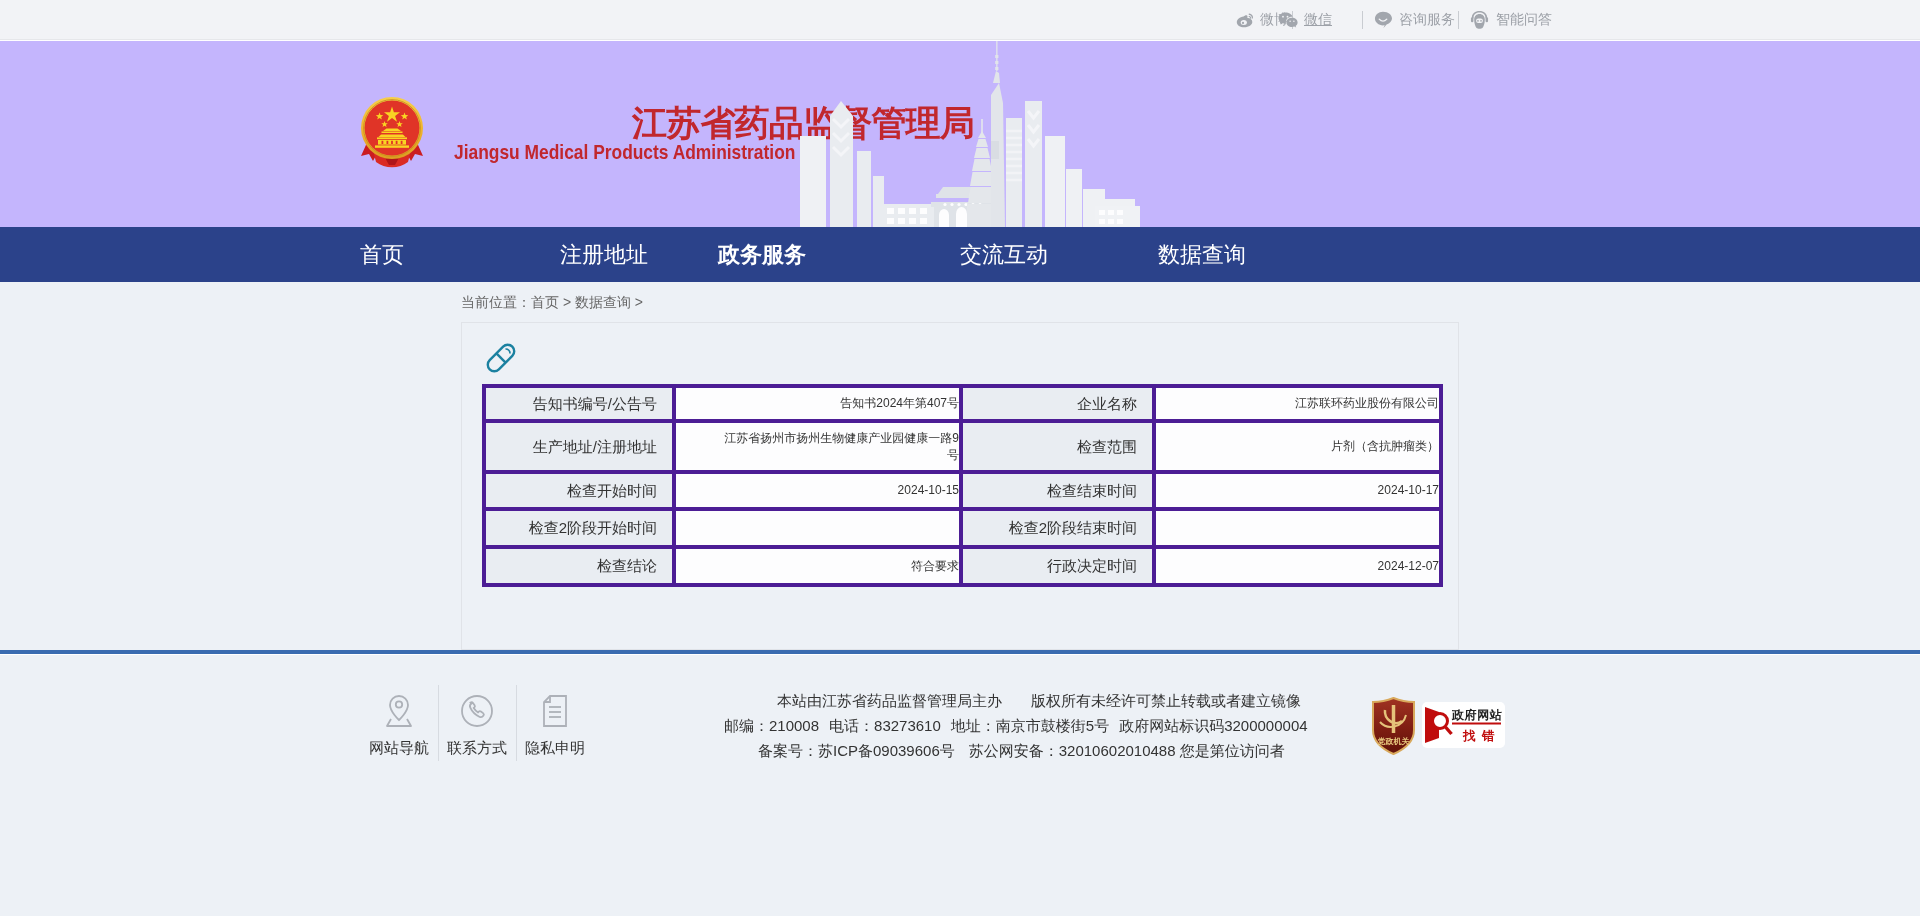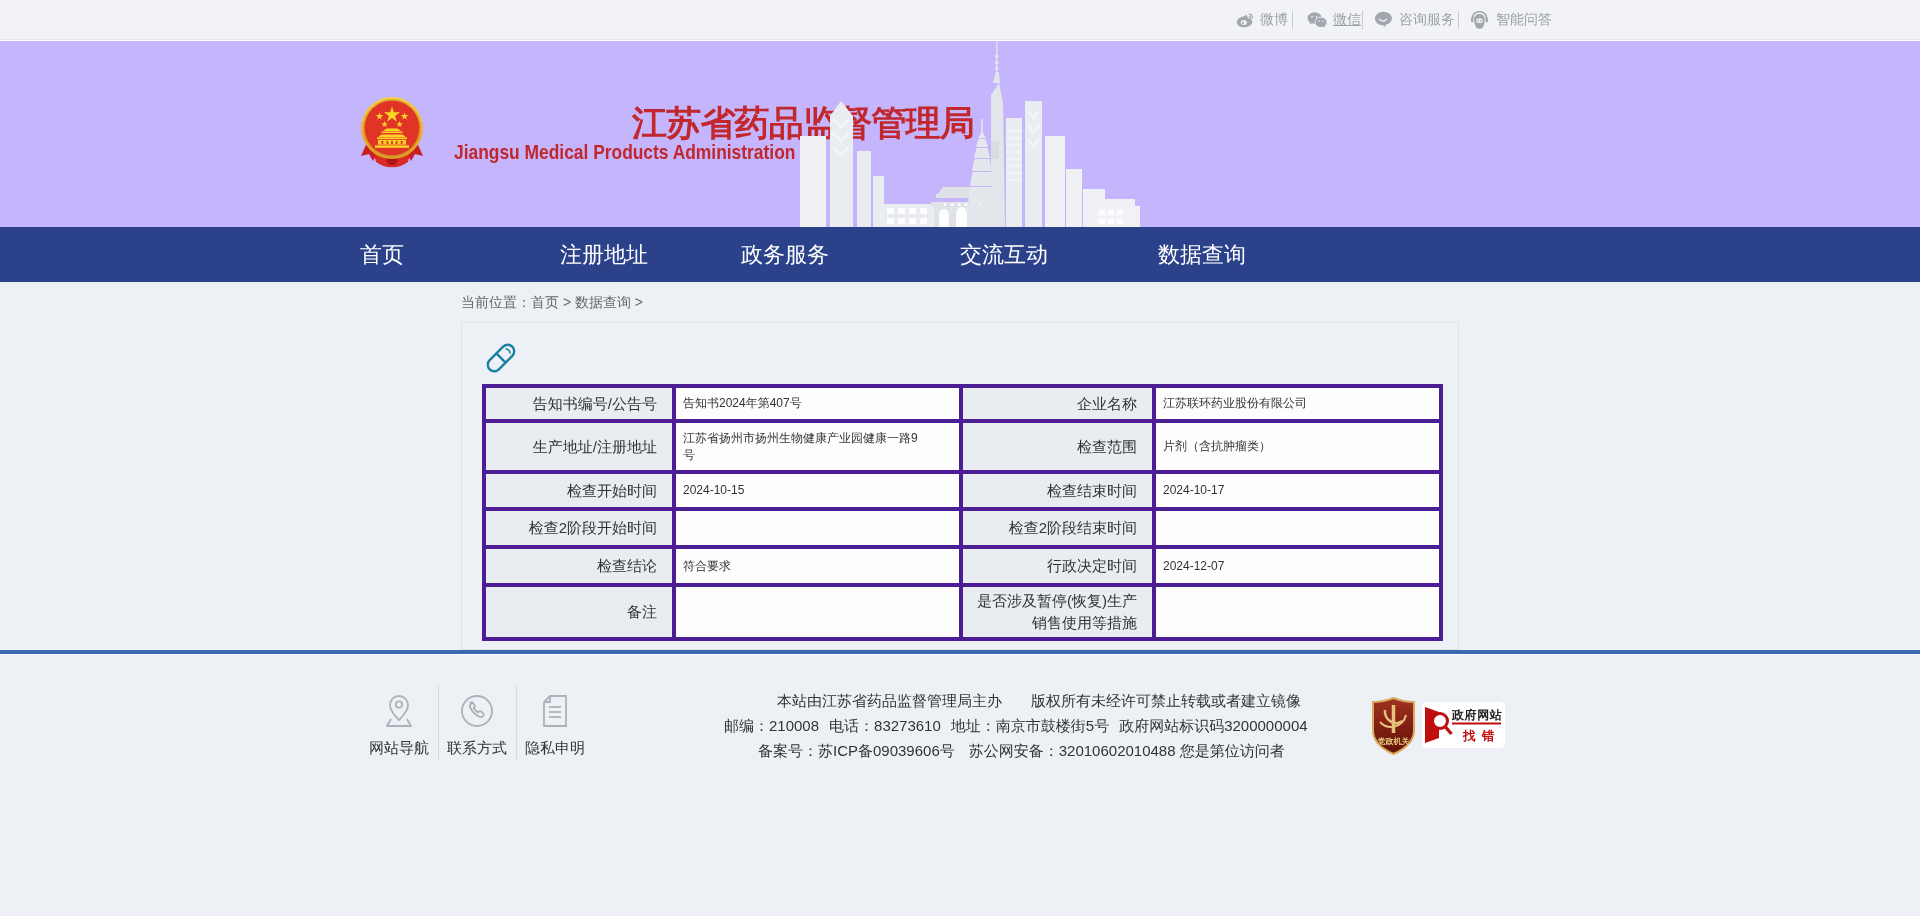--- a/index.html
+++ b/index.html
@@ -31,21 +31,21 @@
 
 #content { position:absolute; left:0; top:282px; width:1920px; height:368px; background:#edf1f6; }
 #crumb { position:absolute; left:461px; top:12px; font-size:14px; color:#666; }
 #panel { position:absolute; left:461px; top:40px; width:998px; height:328px;
   border:1px solid #e0e3e8; }
 #pill { position:absolute; left:22px; top:18px; }
 #dtable { position:absolute; left:20px; top:61px; border-collapse:collapse; table-layout:fixed; }
 #dtable td { border:4px solid #4c1d95; color:#333; vertical-align:middle; }
 #dtable td.lb { background:#e9edf2; font-size:15px; font-weight:500; text-align:right;
   padding-right:15px; line-height:22px; }
-#dtable td.vl { background:#fdfdfe; font-size:12px; text-align:left;
+#dtable td.vl { background:#fdfdfe; font-size:12px; text-align:right;
   padding-left:7px; line-height:17px; }
 
 
 #blueline { position:absolute; left:0; top:650px; width:1920px; height:5px;
   background:#3a6bb0; border-bottom:1px solid #fff; }
 #footer { position:absolute; left:0; top:655px; width:1920px; height:261px; background:#edf1f6; }
 .fitem { position:absolute; top:38px; width:80px; text-align:center; color:#333; font-size:15px; }
 .fitem svg { display:block; margin:0 auto 10px auto; }
 .fsep { position:absolute; top:30px; width:1px; height:76px; background:#d7dbe1; }
 .fline { position:absolute; white-space:nowrap; color:#333; font-size:15px; }
@@ -61,21 +61,21 @@
           <g fill="#a2a6ad">
             <path d="M7.6 4.6 C3.8 5 .8 7.6 .8 10.3 c0 3 3.4 5 7.3 5 4.9 0 8.2-2.6 8.2-5.3 0-2.3-2.2-3.7-4.3-3.9-.5-.05-.8-.1-.6-.6 .2-.8 .2-1.5-.3-2-.9-.8-2.4-.2-3.5 1.1z"></path>
             <path d="M13.2 2.9 c1.6 .2 2.8 1.5 2.6 3.2-.05 .4 .3 .5 .6 .5 .3 0 .6-.2 .6-.6 .3-2.3-1.4-4.2-3.7-4.4-.4 0-.7 .2-.7 .6 0 .4 .3 .6 .6 .7z"></path>
             <path d="M13 5 c.8 .1 1.3 .8 1.2 1.6 0 .3 .2 .5 .5 .5 .3 0 .5-.2 .6-.5 .2-1.4-.8-2.6-2.2-2.7-.3 0-.5 .2-.5 .5 0 .3 .2 .55 .4 .6z"></path>
           </g>
           <ellipse cx="7.8" cy="10.6" rx="3.1" ry="2.5" fill="#f2f3f6"></ellipse>
           <circle cx="7" cy="10.9" r="1.1" fill="#a2a6ad"></circle>
         </svg>
       微博</div>
     <div class="tbsep" style="left:1292px;"></div>
-    <div class="tb" style="left:1307px;text-decoration:underline;">
+    <div class="tb" style="left:1278px;text-decoration:underline;">
       <svg width="20" height="17" viewBox="0 0 20 17" style="margin-right:6px;">
           <g fill="#a2a6ad">
             <path d="M7.5 .5 C3.6 .5 .5 3 .5 6.1 c0 1.8 1 3.3 2.6 4.4 l-.7 2 2.3-1.2 c.9 .3 1.8 .4 2.8 .4 .2 0 .4 0 .6-.01 -.2-.5-.3-1.1-.3-1.7 0-2.9 2.8-5.2 6.2-5.2 .2 0 .4 0 .6 .02 C14 2.4 11 .5 7.5 .5z"></path>
             <path d="M14 5.8 c-3.1 0-5.6 2-5.6 4.6 0 2.5 2.5 4.6 5.6 4.6 .8 0 1.6-.15 2.3-.4 l1.9 1-.6-1.7 c1.3-.9 2-2.1 2-3.5 0-2.5-2.5-4.6-5.6-4.6z"></path>
           </g>
           <circle cx="5" cy="4.7" r=".9" fill="#f2f3f6"></circle>
           <circle cx="9.5" cy="4.7" r=".9" fill="#f2f3f6"></circle>
           <circle cx="12.1" cy="9.3" r=".75" fill="#f2f3f6"></circle>
           <circle cx="15.9" cy="9.3" r=".75" fill="#f2f3f6"></circle>
         </svg>
@@ -217,21 +217,21 @@
         <path d="M198 42 l3-12 3 2 1 10z"></path>
         <path d="M196 186 l0-132 8-12 4 20 2 124z"></path>
         <path d="M196 100 l8 0 0 18 -8 0z" fill="#d9dde3"></path>
       </g>
     </svg>
   </div>
 
   <div id="nav">
     <div class="navitem" style="left:360px;">首页</div>
     <div class="navitem" style="left:560px;">注册地址</div>
-    <div class="navitem" style="left:741px;">政务服务</div>
+    <div class="navitem" style="left:718px;font-weight:bold;">政务服务</div>
     <div class="navitem" style="left:960px;">交流互动</div>
     <div class="navitem" style="left:1158px;">数据查询</div>
   </div>
 
   <div id="content">
     <div id="crumb">当前位置：首页 &gt; 数据查询 &gt;</div>
     <div id="panel">
       <svg id="pill" width="34" height="34" viewBox="0 0 34 34">
         <g transform="rotate(45 17 17)" fill="none" stroke="#1b81a0">
           <rect x="10.5" y="1" width="13" height="32" rx="6.5" stroke-width="2.4"></rect>
@@ -270,26 +270,20 @@
               <td class="vl"></td>
               <td class="lb">检查2阶段结束时间</td>
               <td class="vl"></td>
             </tr>
         <tr style="height:38px;">
               <td class="lb">检查结论</td>
               <td class="vl">符合要求</td>
               <td class="lb">行政决定时间</td>
               <td class="vl">2024-12-07</td>
             </tr>
-        <tr style="height:54px;">
-              <td class="lb">备注</td>
-              <td class="vl"></td>
-              <td class="lb">是否涉及暂停(恢复)生产<br>销售使用等措施</td>
-              <td class="vl"></td>
-            </tr>
       </tbody>
         </table>
     </div>
   </div>
 
   <div id="blueline"></div>
   <div id="footer">
     <div class="fitem" style="left:359px;">
       <svg width="34" height="36" viewBox="0 0 34 36">
           <g fill="none" stroke="#adb1b8" stroke-width="1.8">

